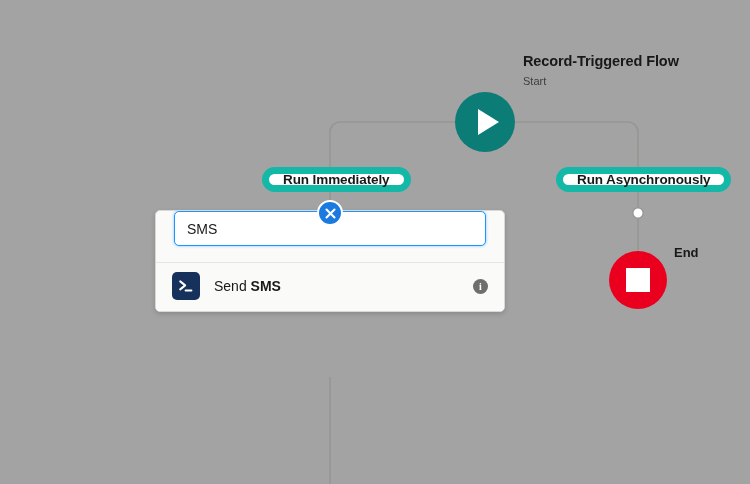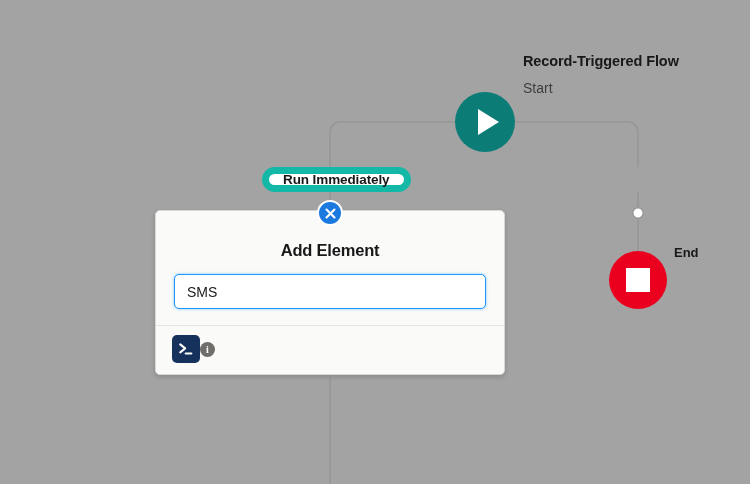--- a/index.html
+++ b/index.html
@@ -34,24 +34,24 @@
     line-height: 1.28;
     white-space: nowrap;
   }
   .start-header .title {
     font-size: 14.5px;
     font-weight: bold;
     color: #181818;
     letter-spacing: -0.1px;
   }
   .start-header .subtitle {
-    font-size: 14px;
+    font-size: 11px;
     font-weight: normal;
     color: #3e3e3c;
-    margin-top: 9px;
+    margin-top: 3px;
   }
 
   
   .start-node {
     position: absolute;
     left: 455px;
     top: 92px;
     width: 60px;
     height: 60px;
     border-radius: 50%;
@@ -243,41 +243,44 @@
   <div class="start-header">
     <div class="title">Record-Triggered Flow</div>
     <div class="subtitle">Start</div>
   </div>
 
   <div class="start-node">
     <div class="play-tri"></div>
   </div>
 
   <div class="pill" id="pill-immediate">Run Immediately</div>
+  <div class="pill" id="pill-async">Run Asynchronously</div>
 
   <div class="end-node">
     <div class="end-square"></div>
   </div>
   <div class="end-label">End</div>
 
   <div class="panel">
-    <div class="panel-title">Add Element</div>
 
     <div class="search-wrap">
       <input class="search-input" type="text" value="SMS" placeholder="Search" style="">
     </div>
 
     <div class="results">
       <div class="result-row">
         <span class="result-icon">
           <svg width="18" height="18" viewBox="0 0 18 18" xmlns="http://www.w3.org/2000/svg">
             <path d="M3.2 4.4 L8.2 8.4 L3.2 12.4" fill="none" stroke="#ffffff" stroke-width="2" stroke-linecap="round" stroke-linejoin="round"></path>
             <path d="M8.6 13.4 H14.4" fill="none" stroke="#ffffff" stroke-width="2" stroke-linecap="round"></path>
           </svg>
         </span>
+        <span class="result-label">
+          <span>Send </span><b>SMS</b>
+        </span>
         <span class="info-icon">i</span>
       </div>
     </div>
   </div>
 
   <div class="close-btn">
     <svg width="13" height="13" viewBox="0 0 13 13" xmlns="http://www.w3.org/2000/svg">
       <path d="M2.5 2.5 L10.5 10.5 M10.5 2.5 L2.5 10.5" stroke="#ffffff" stroke-width="2.1" stroke-linecap="round"></path>
     </svg>
   </div>

